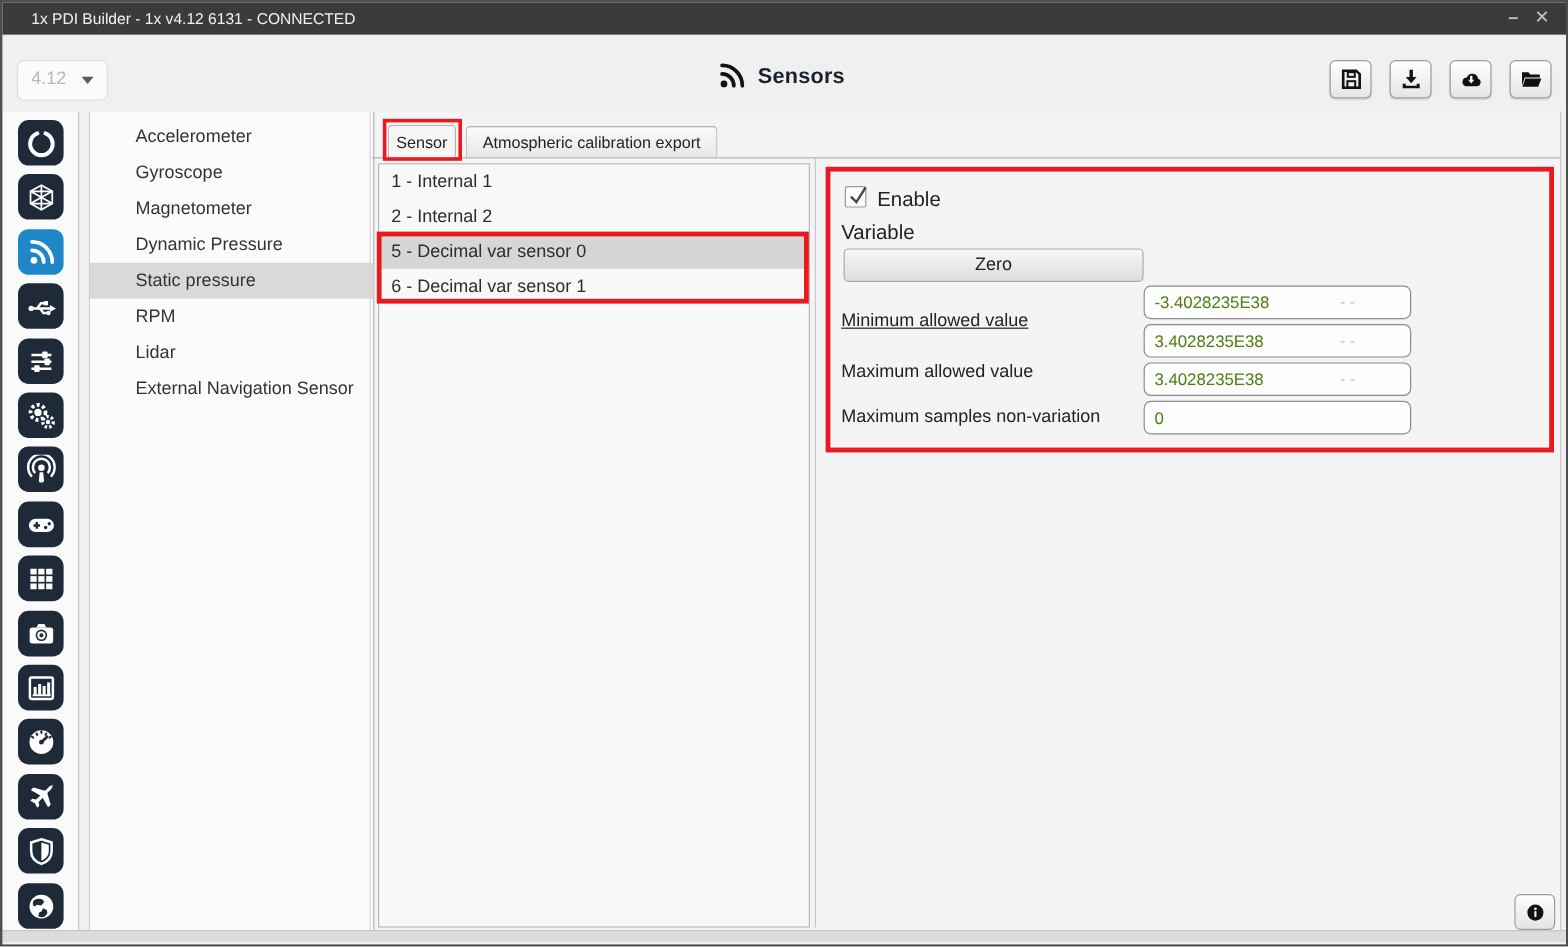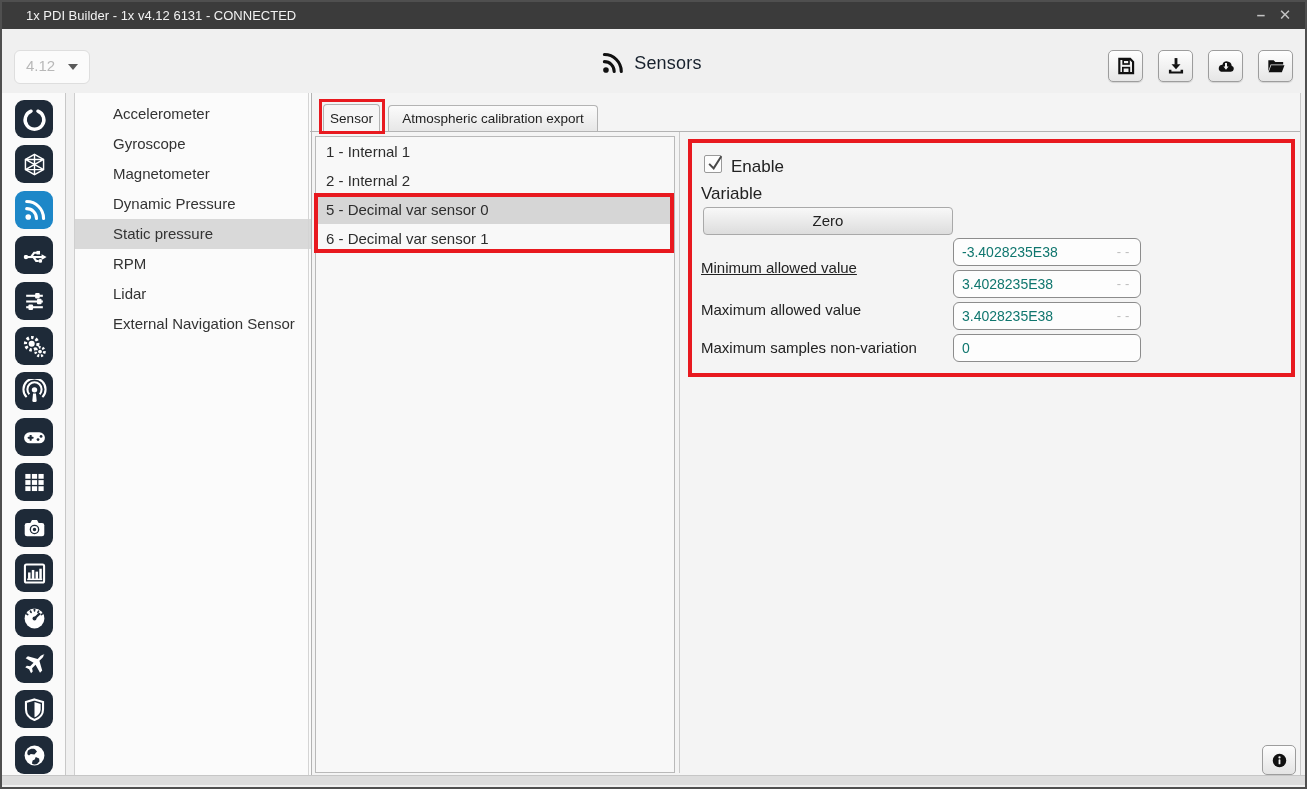--- a/index.html
+++ b/index.html
@@ -14,21 +14,21 @@
   .winbtn { position:absolute; top:0; width:24px; height:27px; line-height:25px; text-align:center; color:#c3c3c3; font-size:15px; cursor:pointer; }
   .winbtn.min { right:32px; font-weight:bold; }
   .winbtn.cls { right:8px; }
 
   
   .toolbar { position:absolute; left:2px; top:29px; width:1303px; height:64px; background:#f0f0f0; }
   .verselect { position:absolute; left:12px; top:21px; width:76px; height:34px; background:#fbfbfb; border:1px solid #dedede; border-radius:6px; color:#b8b8b8; font-size:15px; line-height:30px; padding-left:11px; cursor:default; }
   .verselect .caret { position:absolute; right:11px; top:13px; width:0; height:0; border-left:5px solid transparent; border-right:5px solid transparent; border-top:6px solid #5a5a5a; }
   .heading { position:absolute; left:50%; transform:translateX(-53%); top:22px; display:flex; align-items:center; gap:10px; }
   .heading svg { width:25px; height:25px; }
-  .heading .htxt { font-size:18px; font-weight:normal; color:#17212d; letter-spacing:0.2px; }
+  .heading .htxt { font-size:18px; font-weight:bold; color:#17212d; letter-spacing:0.2px; }
   .tbbtn { position:absolute; top:21px; width:35px; height:32px; background:linear-gradient(#fefefe,#e6e6e6); border:1px solid #9d9d9d; border-radius:5px; display:flex; align-items:center; justify-content:center; cursor:pointer; box-shadow:0 1px 1px rgba(0,0,0,0.12); }
   .tbbtn svg { width:20px; height:20px; }
 
   
   .mainbg { position:absolute; left:2px; top:93px; width:1303px; height:682px; background:#f0f0f0; }
   .contentbg { position:absolute; left:310px; top:93px; width:991px; height:682px; background:#f4f4f4; }
 
   
   .iconrail { position:absolute; left:2px; top:93px; width:64px; height:682px; background:#fafafa; border-right:1px solid #c8c8c8; }
   .icn { position:absolute; left:15px; width:38px; height:38px; border-radius:9px; background:#1e2a38; display:flex; align-items:center; justify-content:center; cursor:pointer; }
@@ -54,21 +54,21 @@
   .listitem.sel { background:#d6d6d6; }
   .vdivider { position:absolute; left:679px; top:132px; width:1px; height:641px; background:#c9c9c9; }
   .vdivider2 { position:absolute; left:1300px; top:93px; width:1px; height:682px; background:#c9c9c9; }
 
   
   .checkbox { position:absolute; left:704px; top:155px; width:18px; height:18px; background:#fdfdfd; border:1px solid #9a9a9a; border-radius:2px; cursor:pointer; }
   .checkbox svg { position:absolute; left:1px; top:-3px; width:18px; height:20px; overflow:visible; }
   .lbl { position:absolute; font-size:17px; color:#222; }
   .zerobtn { position:absolute; left:703px; top:207px; width:250px; height:28px; background:linear-gradient(#f8f8f8,#dddddd); border:1px solid #a9a9a9; border-radius:4px; font-size:15px; color:#222; text-align:center; line-height:26px; cursor:pointer; }
   .fieldlbl { position:absolute; left:701px; height:28px; line-height:28px; font-size:15px; color:#222; }
-  .fieldinp { position:absolute; left:953px; width:188px; height:28px; border:1px solid #8c8c8c; border-radius:6px; background:#fdfdfd; font-family:"Liberation Sans", sans-serif; font-size:14px; color:#0f766e; padding:0 26px 0 8px; outline:none; }
+  .fieldinp { position:absolute; left:953px; width:223px; height:28px; border:1px solid #8c8c8c; border-radius:6px; background:#fdfdfd; font-family:"Liberation Sans", sans-serif; font-size:14px; color:#4d7c0f; padding:0 26px 0 8px; outline:none; }
   .spin { position:absolute; left:1112px; width:26px; height:28px; line-height:28px; font-size:13px; color:#bdbdbd; letter-spacing:4px; text-align:center; }
 
   
   .anno { position:absolute; border:4px solid #e8191f; z-index:40; pointer-events:none; }
   .anno.tab-a { left:319px; top:99px; width:66px; height:35px; border-width:3px; }
   .anno.list-a { left:314px; top:193px; width:360px; height:60px; }
   .anno.panel-a { left:688px; top:139px; width:607px; height:238px; }
 
   
   .infobtn { position:absolute; left:1262px; top:745px; width:34px; height:30px; background:linear-gradient(#fdfdfd,#e4e4e4); border:1px solid #9d9d9d; border-radius:5px; display:flex; align-items:center; justify-content:center; cursor:pointer; }

